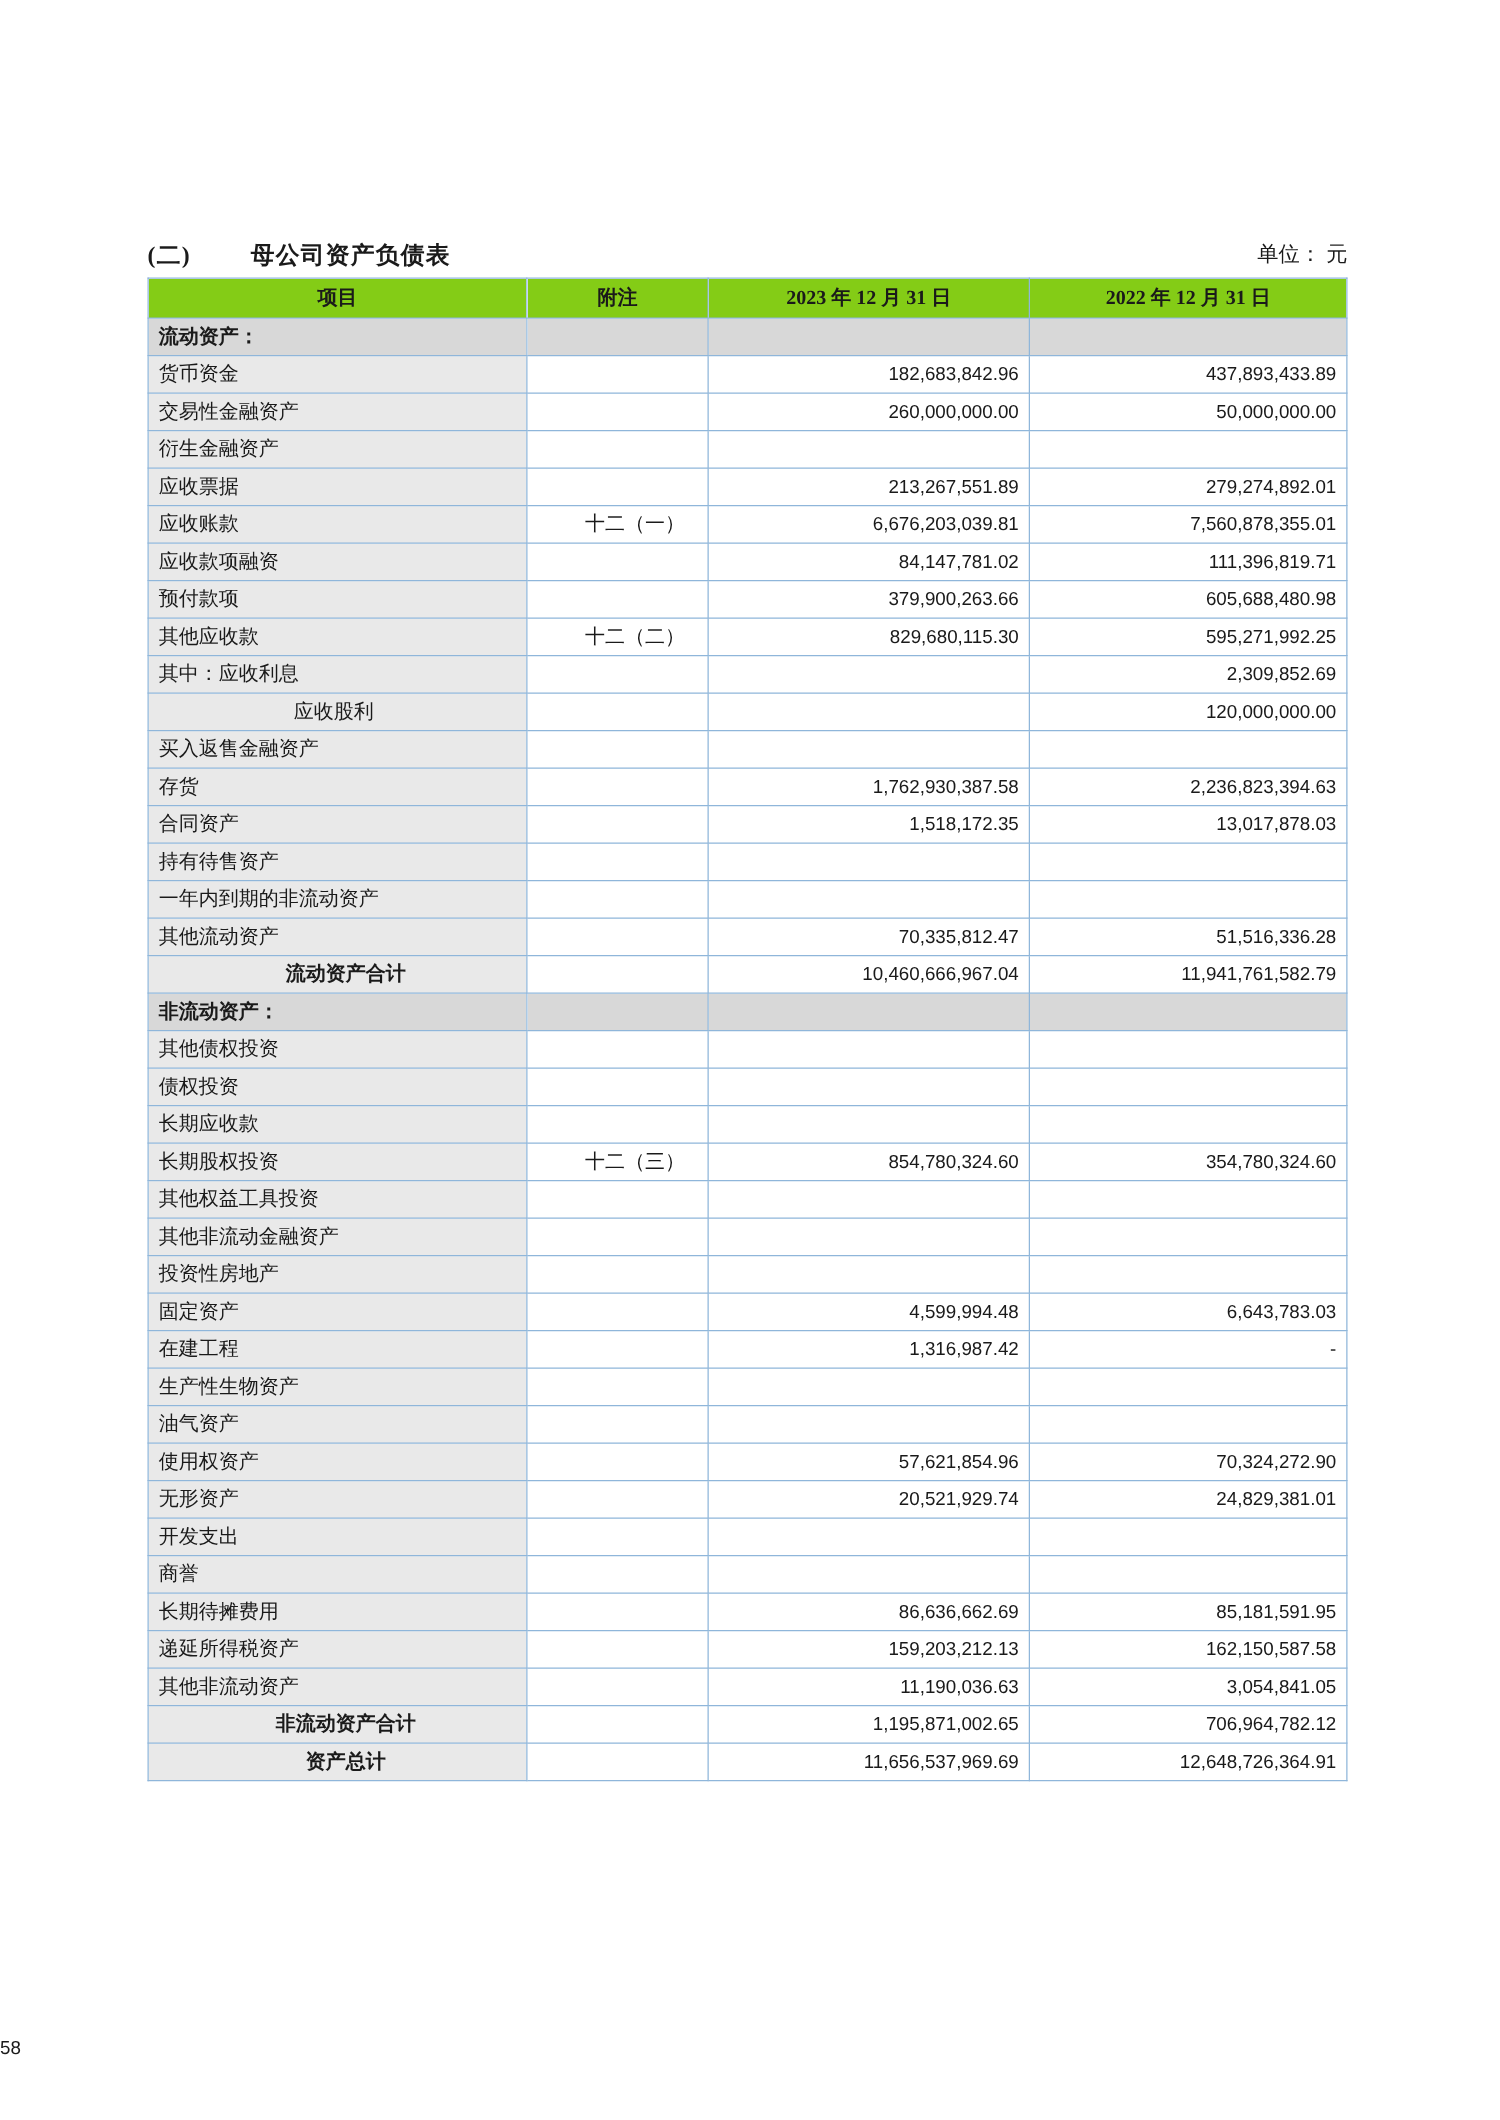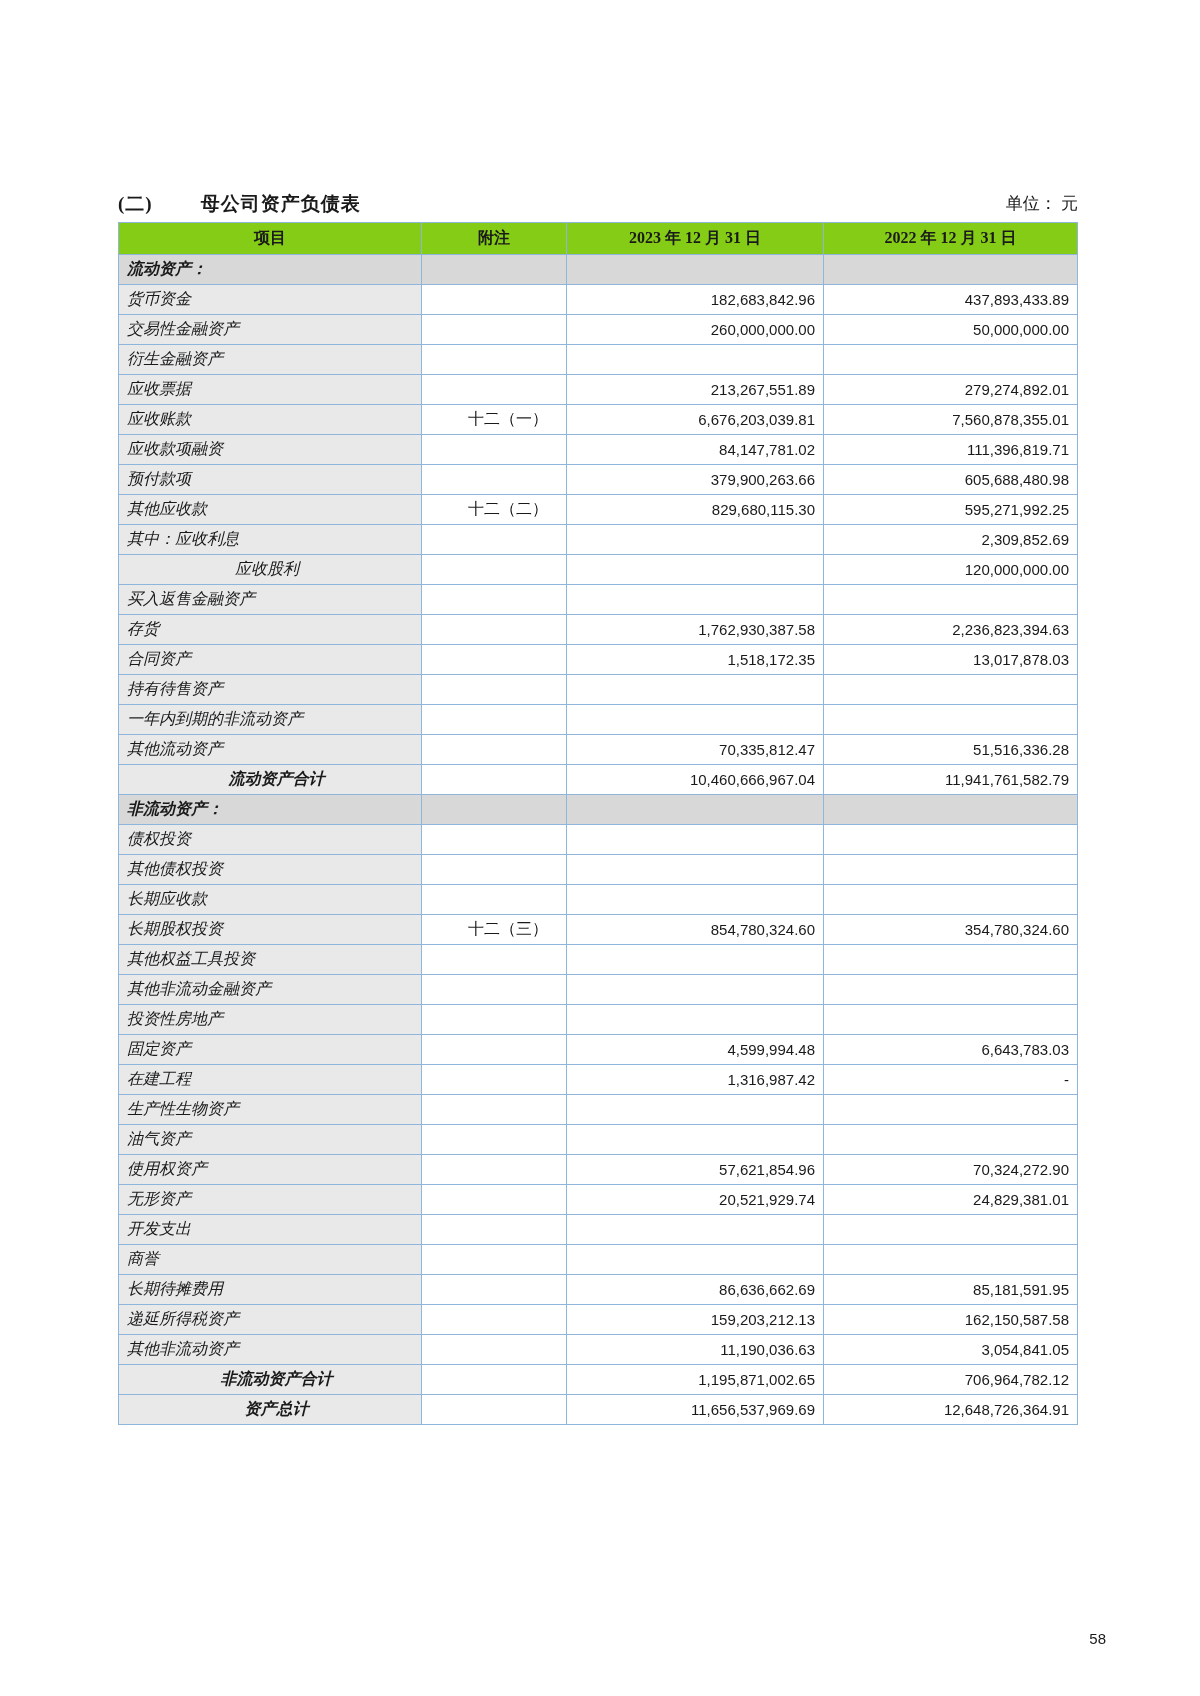--- a/index.html
+++ b/index.html
@@ -51,21 +51,20 @@
   .balance-sheet thead th {
     height: 32px;
     background: #84cc16;
     font-weight: bold;
     text-align: center;
   }
   .balance-sheet tbody td { height: 30px; }
   .balance-sheet .td-item {
     background: #e9e9e9;
     text-align: left;
-    font-style: italic;
   }
   .balance-sheet .td-note {
     text-align: center;
     padding-left: 36px;
   }
   .balance-sheet .td-num {
     text-align: right;
     font-family: "Liberation Sans", sans-serif;
     font-size: 15px;
   }
@@ -77,21 +76,21 @@
   .balance-sheet .row-total .td-item {
     text-align: center;
     font-weight: bold;
     padding-left: 21px;
   }
   .page-footer {
     position: absolute;
     left: 0;
     top: 1630px;
     width: 1106px;
-    text-align: right;
+    text-align: left;
     font-size: 15px;
     font-family: "Liberation Sans", sans-serif;
   }
 </style>
 </head>
 <body>
 
 <div class="page">
 
   <div class="doc-title">
@@ -224,27 +223,27 @@
           <td class="td-num">10,460,666,967.04</td>
           <td class="td-num">11,941,761,582.79</td>
         </tr>
         <tr class="row-section">
           <td class="td-item">非流动资产：</td>
           <td class="td-note"></td>
           <td class="td-num"></td>
           <td class="td-num"></td>
         </tr>
         <tr class="row-item">
+          <td class="td-item">其他债权投资</td>
+          <td class="td-note"></td>
+          <td class="td-num"></td>
+          <td class="td-num"></td>
+        </tr>
+        <tr class="row-item">
           <td class="td-item">债权投资</td>
-          <td class="td-note"></td>
-          <td class="td-num"></td>
-          <td class="td-num"></td>
-        </tr>
-        <tr class="row-item">
-          <td class="td-item">其他债权投资</td>
           <td class="td-note"></td>
           <td class="td-num"></td>
           <td class="td-num"></td>
         </tr>
         <tr class="row-item">
           <td class="td-item">长期应收款</td>
           <td class="td-note"></td>
           <td class="td-num"></td>
           <td class="td-num"></td>
         </tr>

